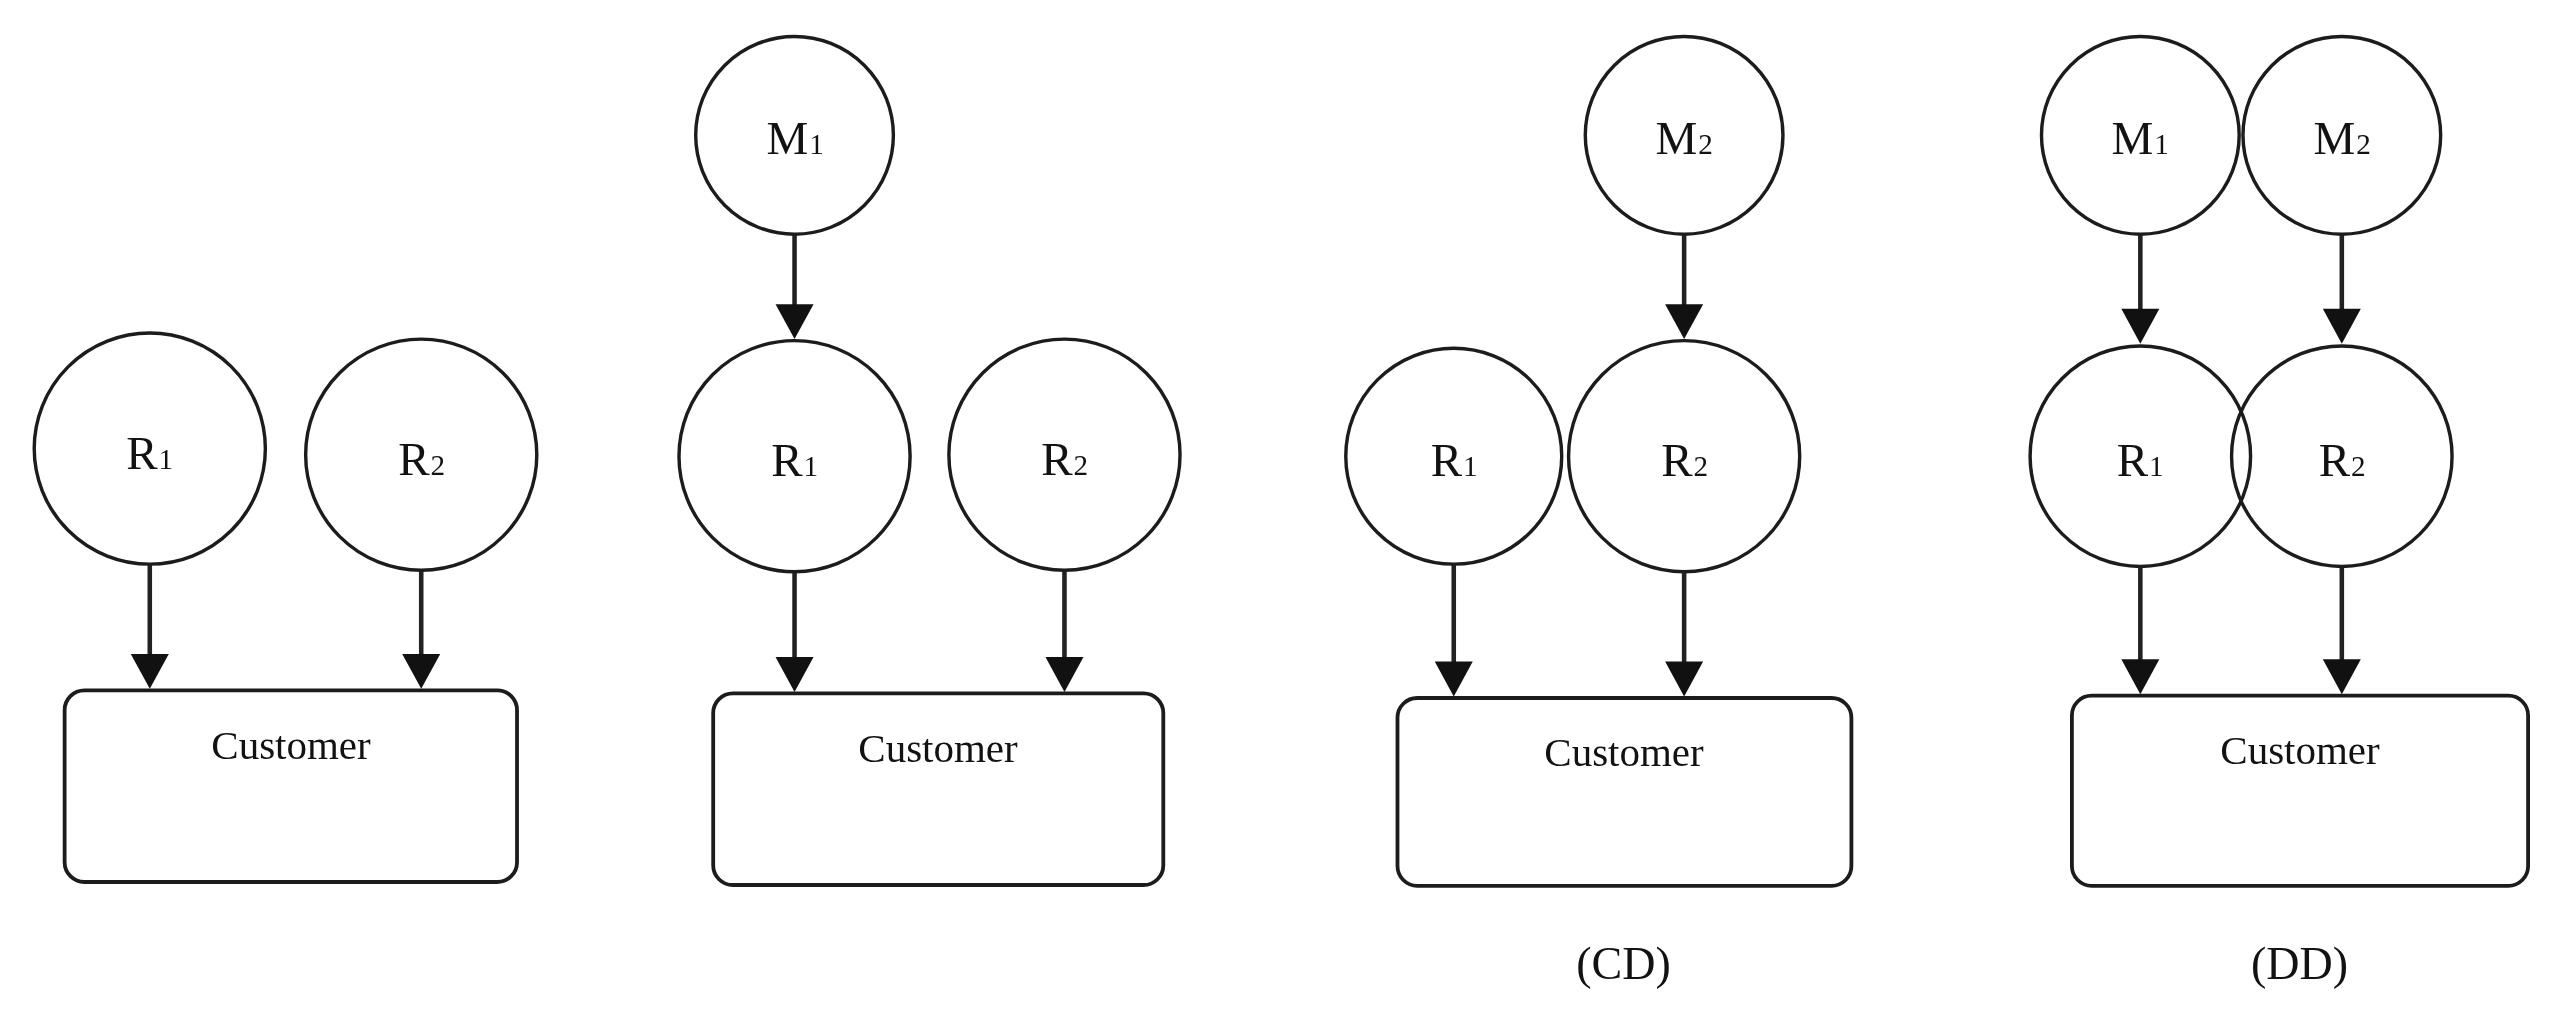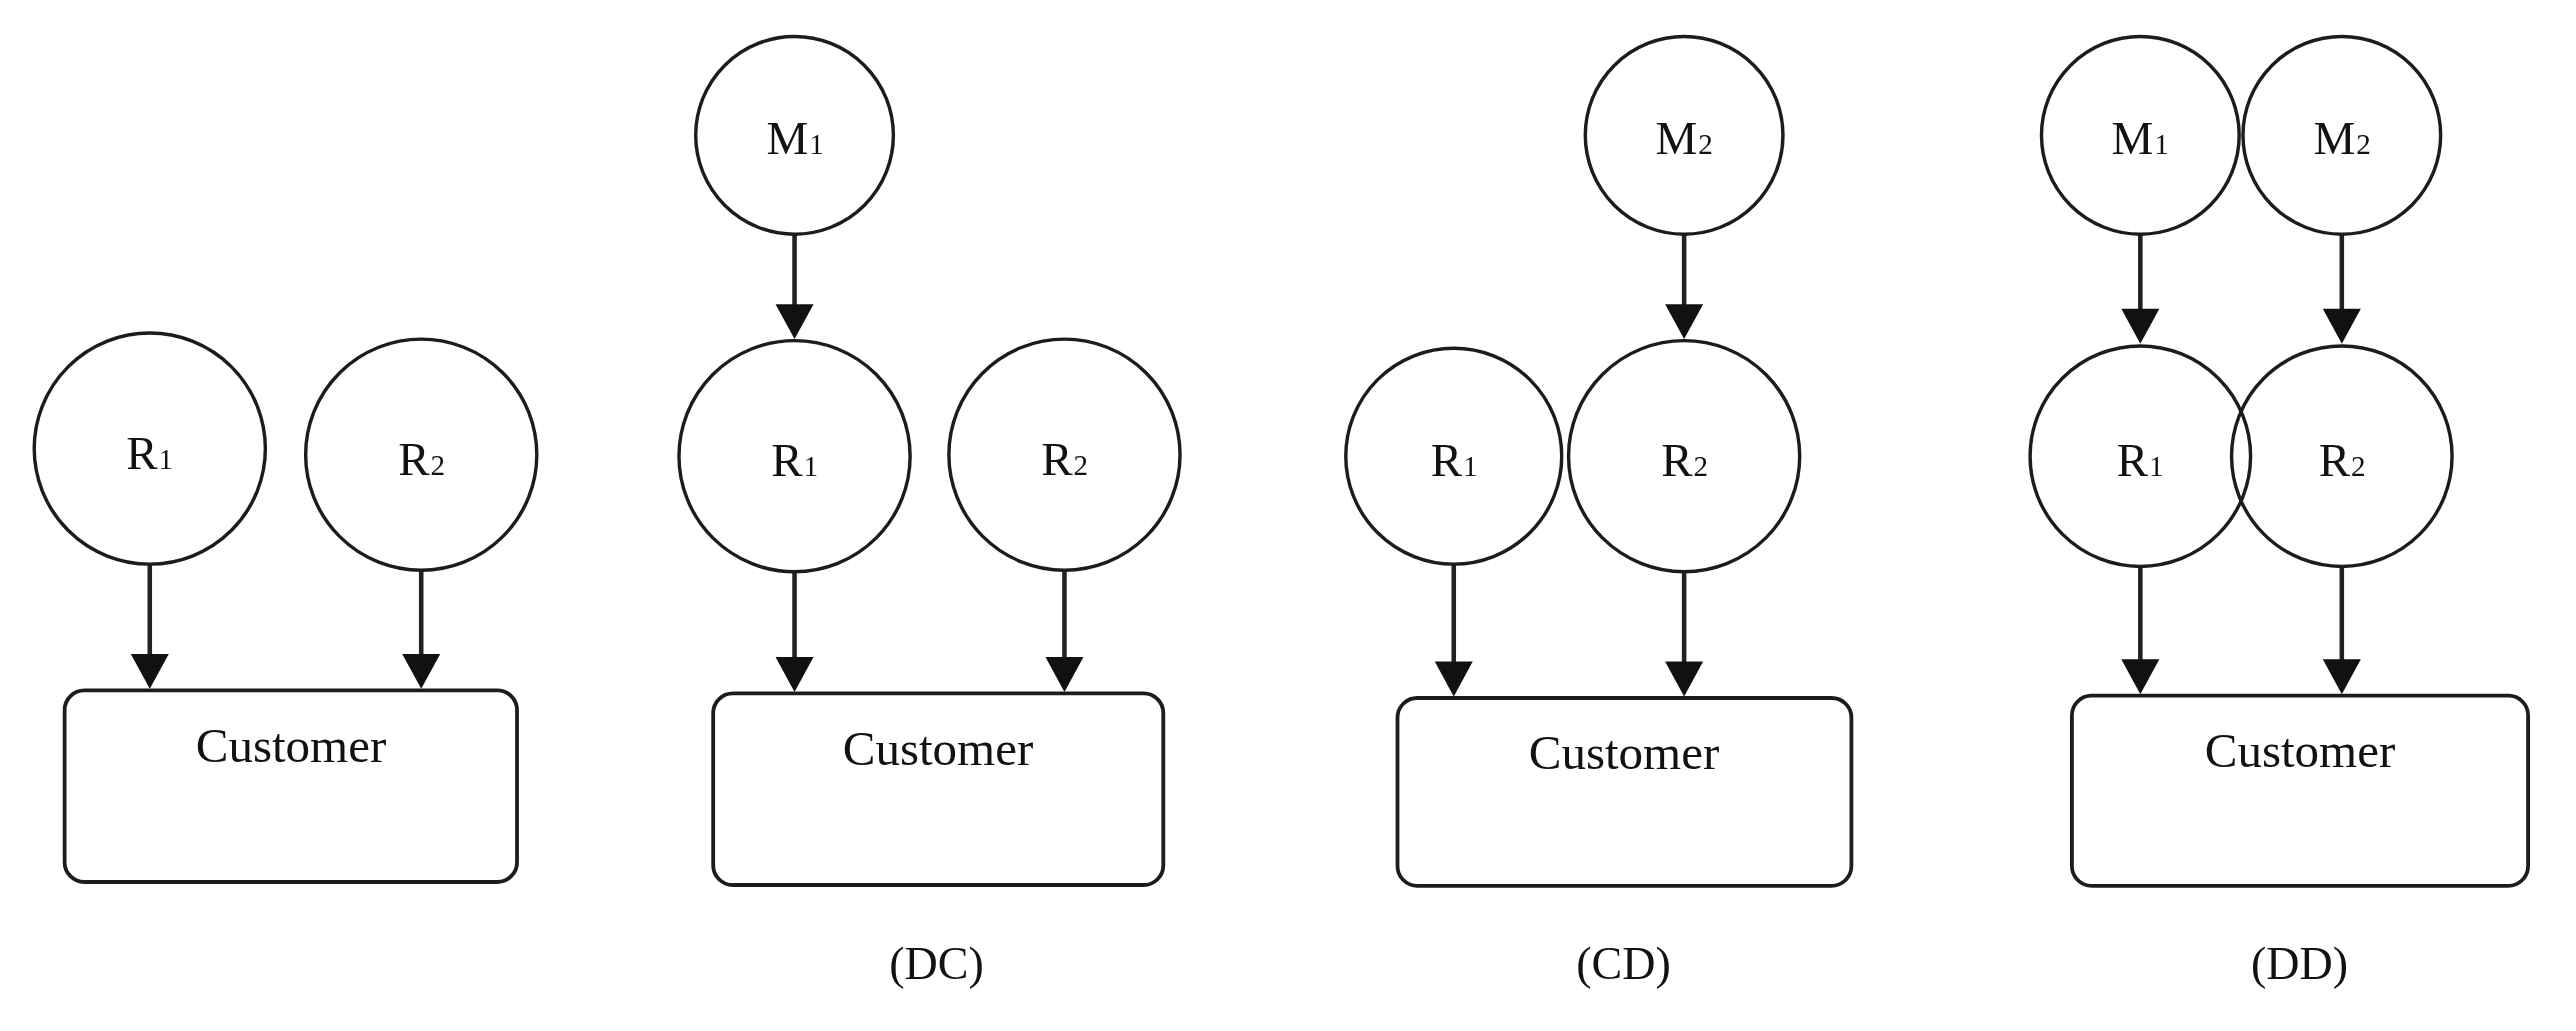--- a/index.html
+++ b/index.html
@@ -46,21 +46,21 @@
     position: relative;
     top: 0.20em;
     left: 0.02em;
   }
   .box-label {
     position: absolute;
     display: flex;
     align-items: center;
     justify-content: center;
     color: #121212;
-    font-size: 49px;
+    font-size: 41px;
     line-height: 1;
     white-space: nowrap;
     pointer-events: none;
     text-align: right;
   }
   .caption {
     position: absolute;
     text-align: center;
     color: #121212;
     font-size: 46px;
@@ -136,21 +136,20 @@
         <span>R</span>
         <sub>1</sub>
       </div>
       <div class="node-label" style="left: 949px; top: 429px; width: 231px; height: 61px;">
         <span>R</span>
         <sub>2</sub>
       </div>
       <div class="box-label" style="left: 713px; top: 718px; width: 450px; height: 61px;">
         <span>Customer</span>
       </div>
-      <div class="caption" style="left: 815px; top: 941px; width: 243px;">(DC)</div>
     </div>
     <div class="panel" style="left: 0px; width: 2576px;">
       <svg class="panel-svg" viewBox="0 0 3388 1356" preserveAspectRatio="none">
         <g>
           <line class="edge-line" x1="2215" y1="308" x2="2215" y2="406" stroke-width="6"></line>
           <polygon class="edge-head" points="2190,400 2240,400 2215,446"></polygon>
         </g>
         <g>
           <line class="edge-line" x1="1912" y1="742" x2="1912" y2="876" stroke-width="6"></line>
           <polygon class="edge-head" points="1887,870 1937,870 1912,916"></polygon>

